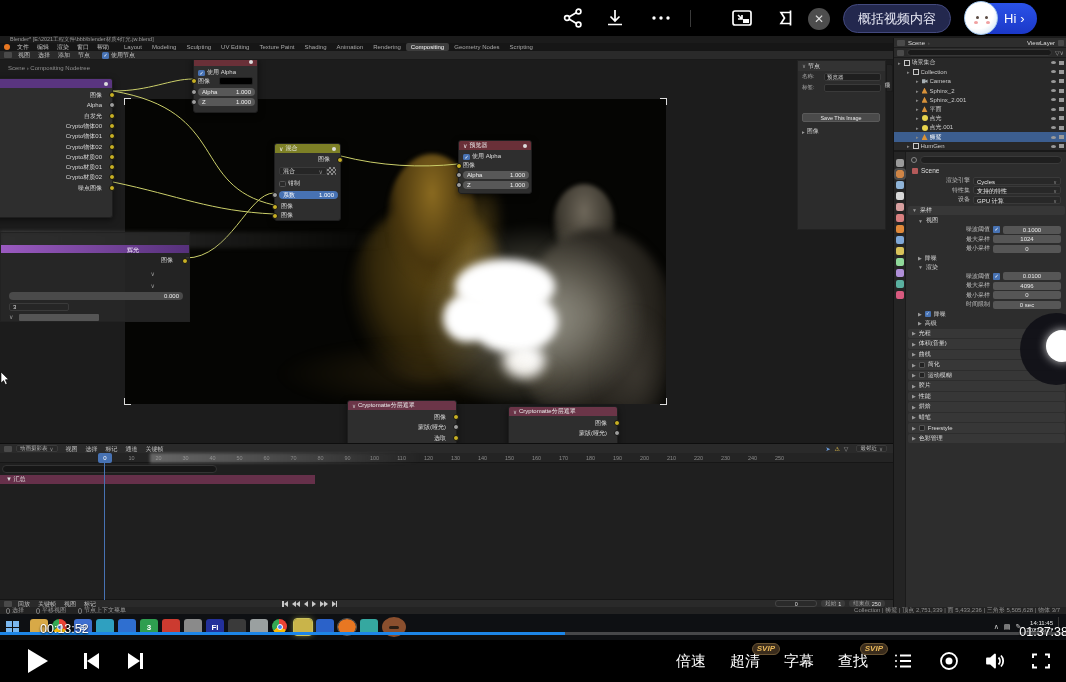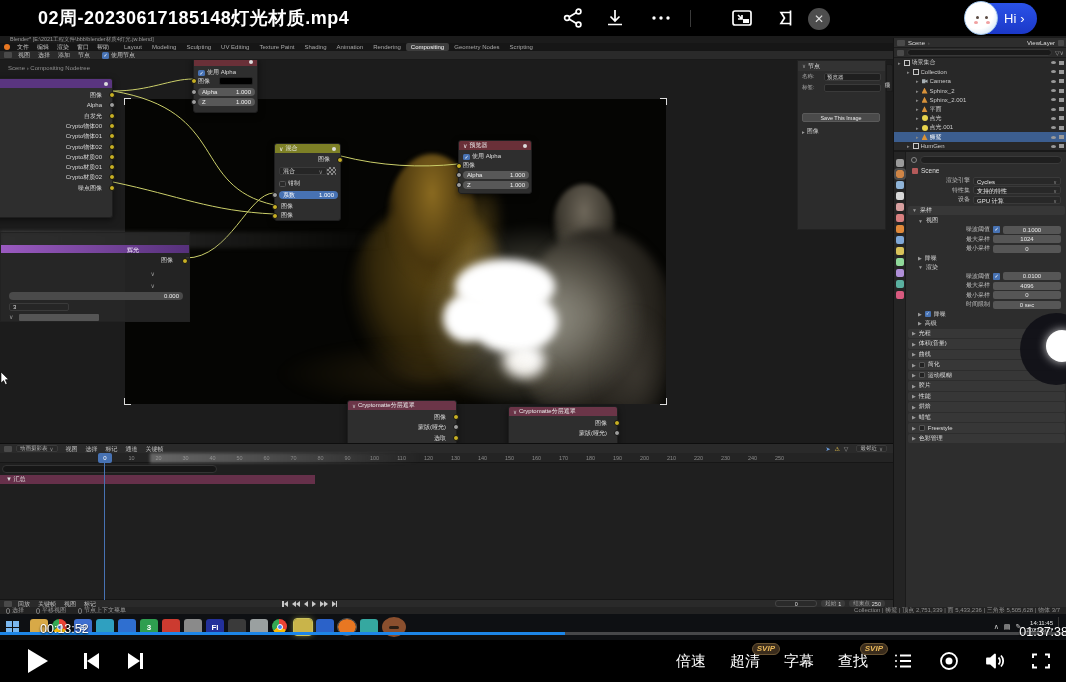--- a/index.html
+++ b/index.html
@@ -116,21 +116,20 @@
 .cbtn{font-size:15px;color:#fff;position:relative;white-space:nowrap}
 .svip{position:absolute;top:-9px;right:-20px;background:#3a2c1c;border:1px solid #6a5432;color:#e8b85a;font-size:8px;font-weight:bold;font-style:italic;border-radius:6px;padding:0 4px;line-height:10px}
 .cicon{width:22px;height:22px}
 </style>
 </head>
 <body>
 
 <div id="stage">
 
   <div class="topbar">
-    <div class="vtitle">02周-20230617185148灯光材质.mp4</div>
     <div class="tbi" style="left:562px">
       <svg width="22" height="22" viewBox="0 0 22 22">
           <g stroke="#fff" stroke-width="1.7" fill="none">
             <circle cx="5" cy="11" r="2.4"></circle>
             <circle cx="16.5" cy="4.5" r="2.4"></circle>
             <circle cx="16.5" cy="17.5" r="2.4"></circle>
             <path d="M7 10l7.5-4.5M7 12l7.5 4.5"></path>
           </g>
         </svg>
     </div>
@@ -161,20 +160,21 @@
         </svg>
     </div>
     <div class="tbi" style="left:775px">
       <svg width="22" height="22" viewBox="0 0 22 22">
           <g stroke="#fff" stroke-width="1.7" fill="none">
             <path d="M15.5 3.5v15M15.5 5.5H6l3.5 5.5L6 16.5h9.5"></path>
           </g>
         </svg>
     </div>
     <div class="closebtn" style="left:808px">✕</div>
+    <div class="sumpill" style="left:843px">概括视频内容</div>
     <div class="hipill" style="left:968px">
       <div class="avatar">
         <i style="left:11px;top:14px"></i>
           <i style="left:20px;top:14px"></i>
         <i style="left:9px;top:19px;background:#f0a0a0;width:4px;height:3px"></i>
           <i style="left:21px;top:19px;background:#f0a0a0;width:4px;height:3px"></i>
       </div>
       <span>Hi</span>
       <span>›</span>
     </div>

